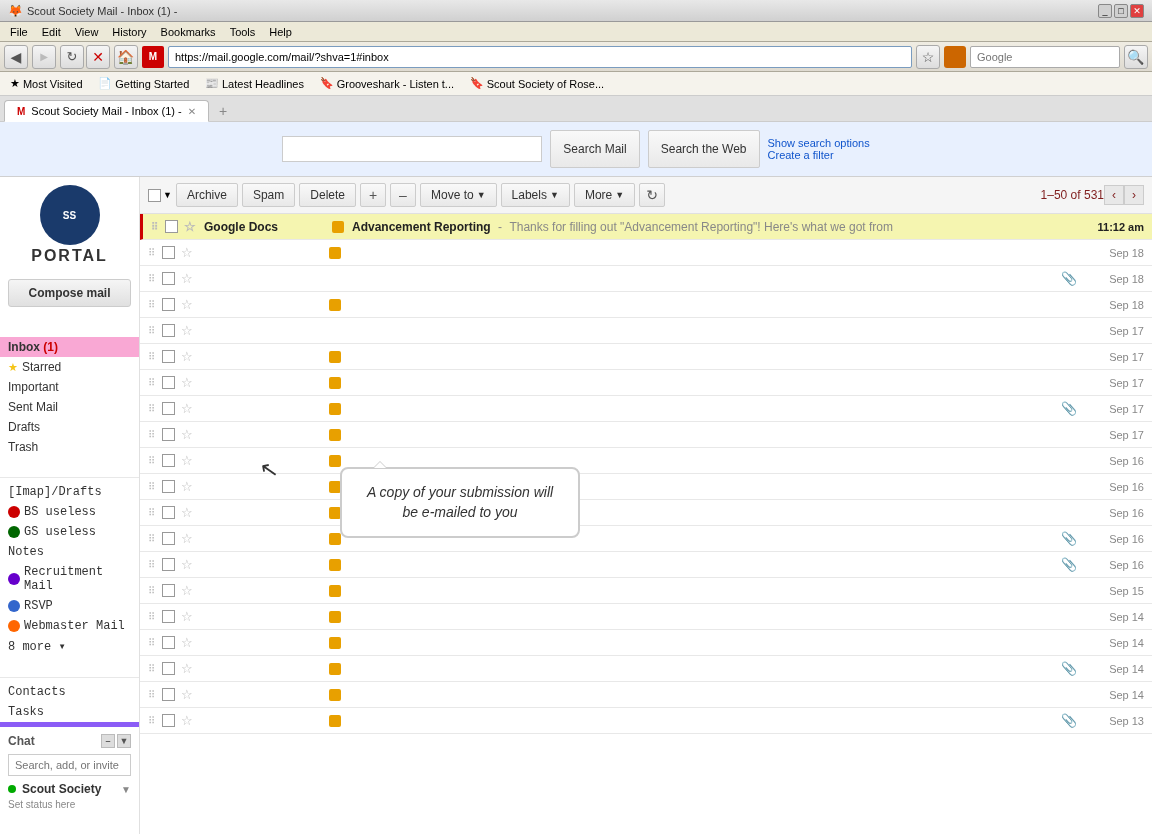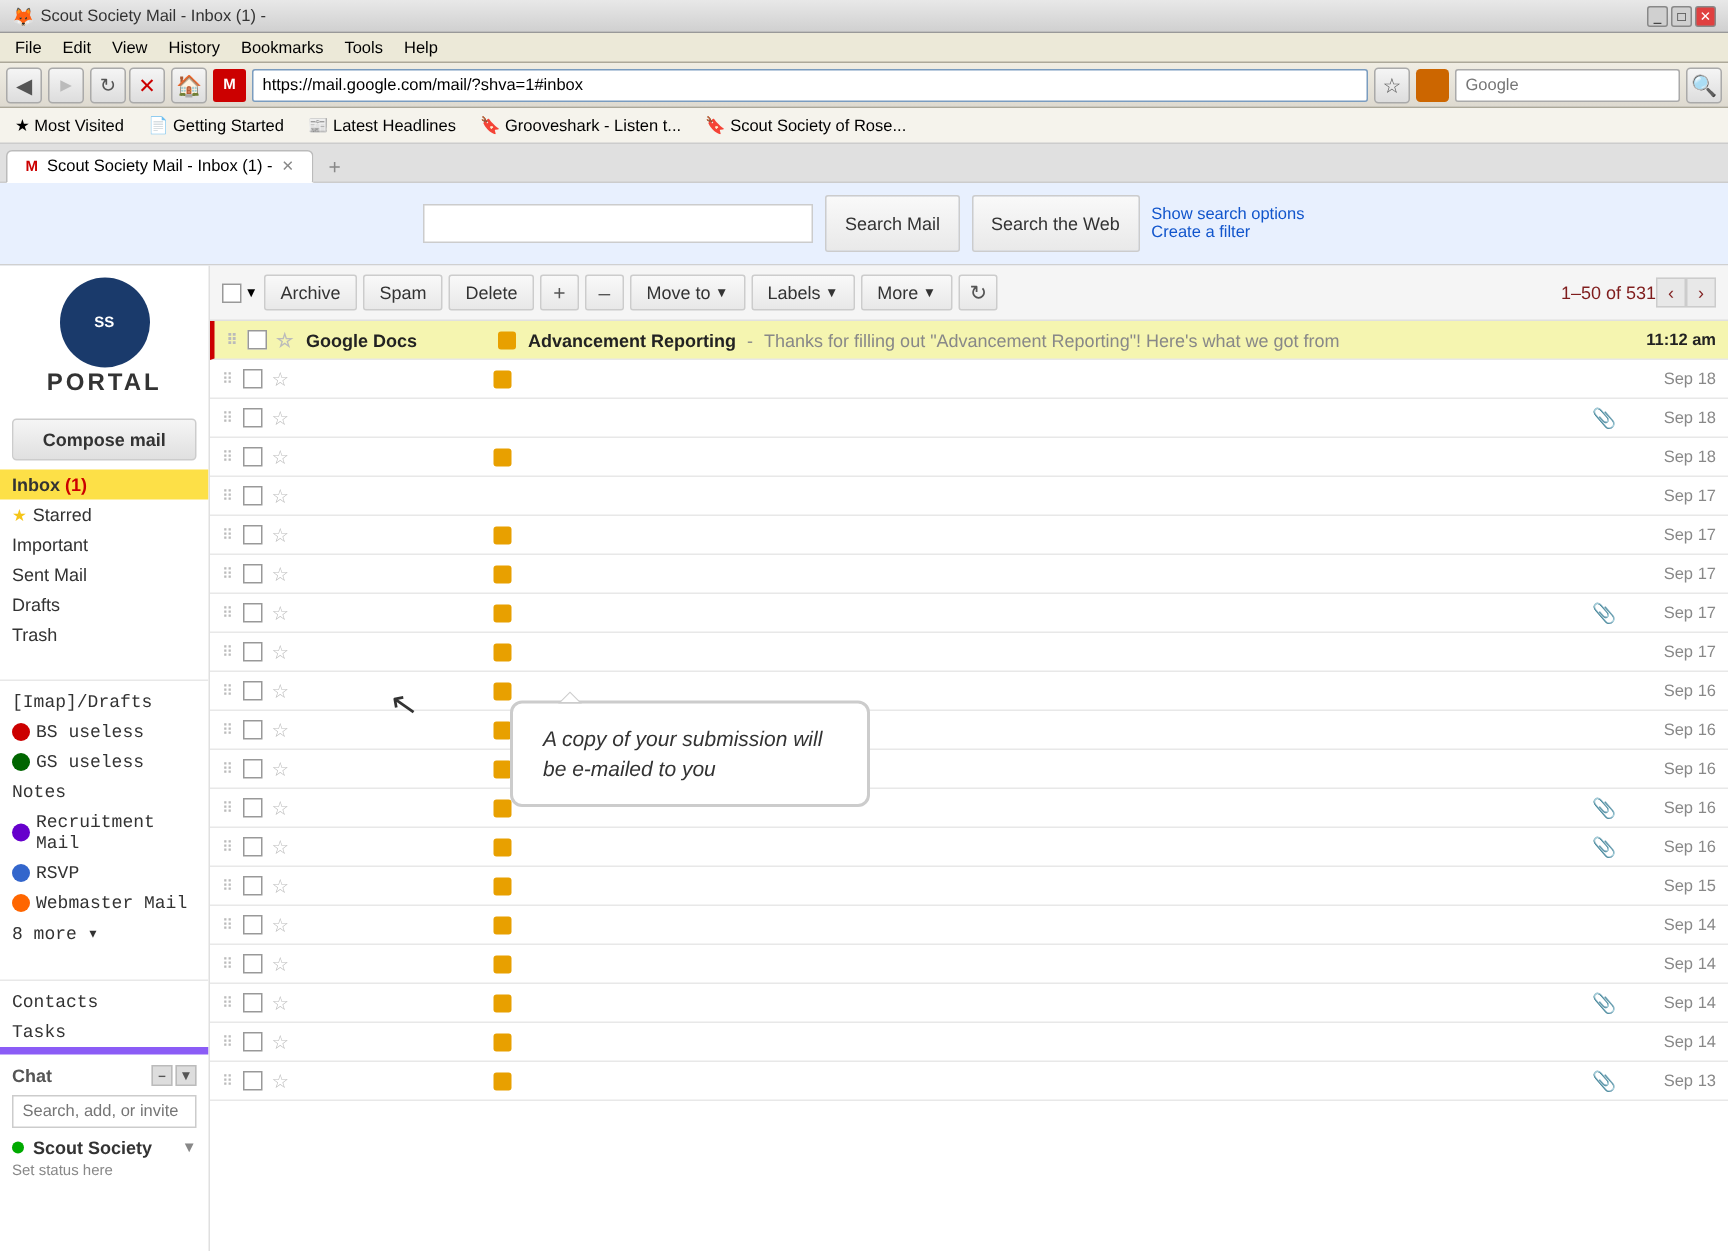--- a/index.html
+++ b/index.html
@@ -162,21 +162,21 @@
 
     .sidebar-item {
       display: flex;
       align-items: center;
       padding: 3px 8px;
       cursor: pointer;
       font-size: 12px;
       color: #333;
       gap: 4px;
     }
-    .sidebar-item.active { background: #fde047; font-weight: bold; }
+    .sidebar-item.active { background: #f9a8d4; font-weight: bold; margin-top: 24px; }
     .sidebar-item .count { color: #cc0000; font-weight: bold; }
     .star-icon { color: #f5c518; font-size: 11px; }
     .dot-icon { width: 12px; height: 12px; border-radius: 50%; flex-shrink: 0; }
     .sidebar-section { border-top: 1px solid #e8e8e8; margin-top: 20px; padding-top: 4px; font-family: Liberation Mono, monospace; }
 
     
     .chat-section { border-top: 5px solid #8b5cf6; padding: 4px 0; }
     .chat-header { display: flex; align-items: center; padding: 3px 8px; font-size: 12px; font-weight: bold; color: #555; gap: 4px; }
     .chat-controls { margin-left: auto; display: flex; gap: 2px; }
     .chat-ctrl-btn { width: 14px; height: 14px; background: #ddd; border: 1px solid #bbb; cursor: pointer; font-size: 9px; display: flex; align-items: center; justify-content: center; }
@@ -265,20 +265,21 @@
     .callout-overlay { position: absolute; left: 200px; top: 290px; z-index: 100; }
     .callout-bubble {
       background: white;
       border: 2px solid #ccc;
       border-radius: 8px;
       padding: 14px 20px;
       font-size: 14px;
       font-style: italic;
       color: #333;
       max-width: 240px;
+      text-align: center;
       line-height: 1.4;
       position: relative;
     }
     .callout-bubble::before {
       content: '';
       position: absolute;
       top: -16px;
       left: 30px;
       border: 8px solid transparent;
       border-bottom-color: #ccc;

